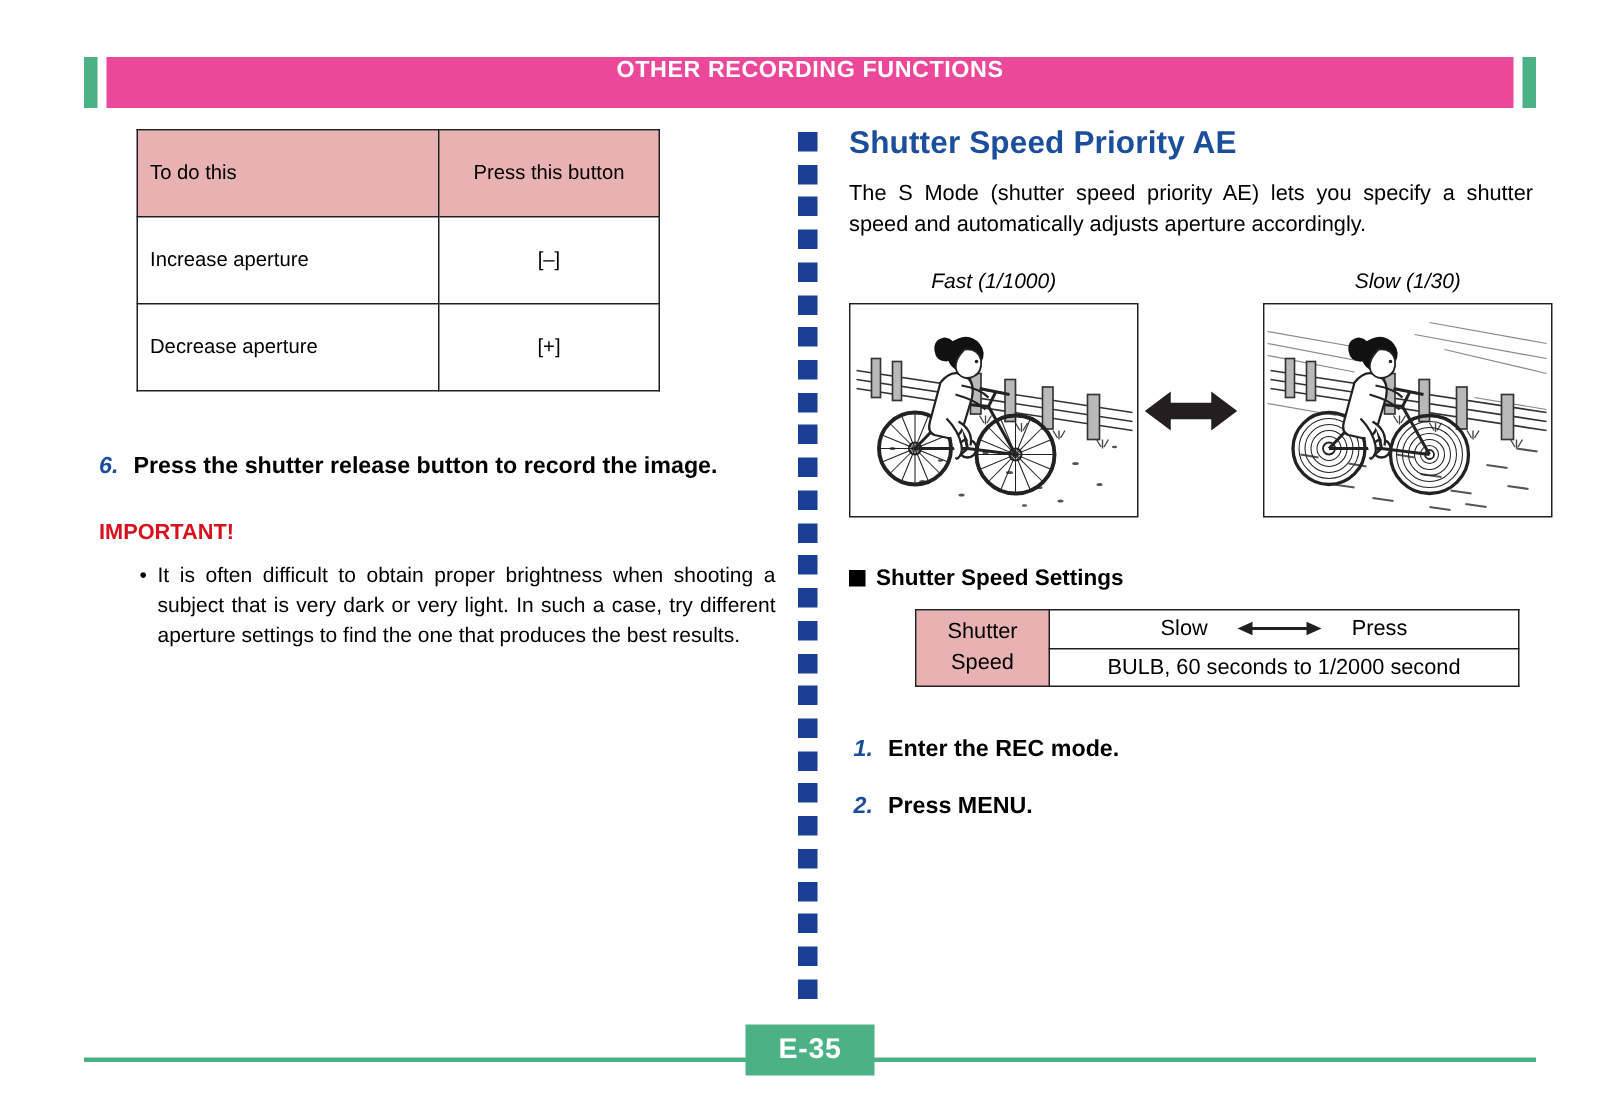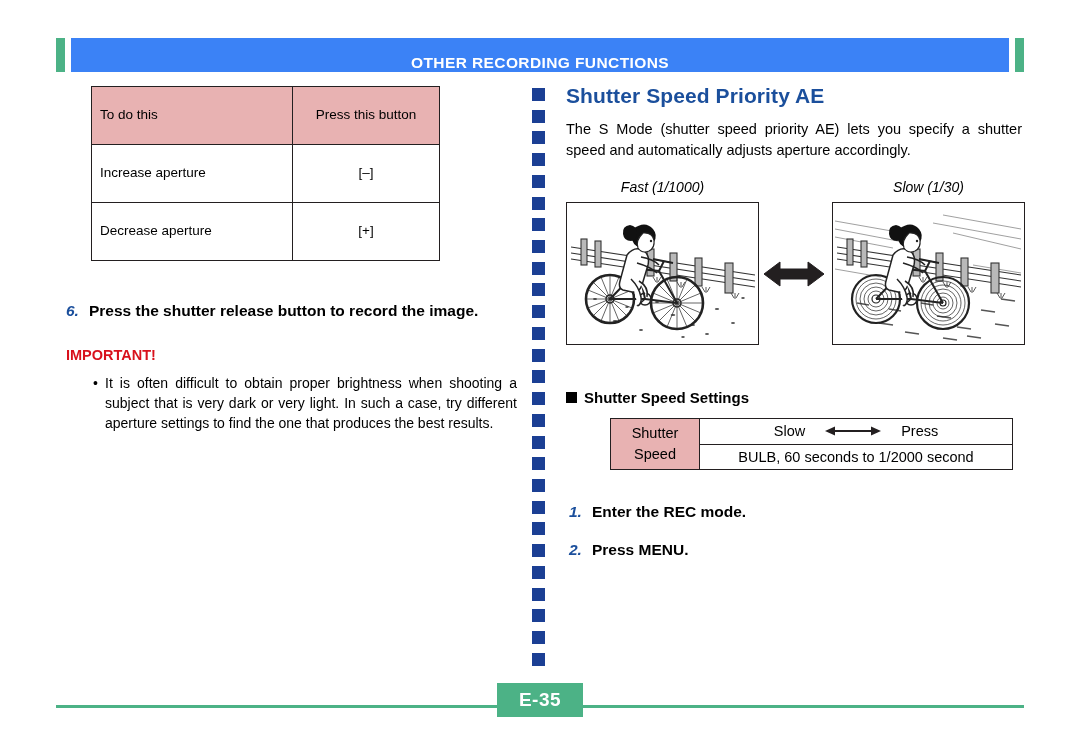--- a/index.html
+++ b/index.html
@@ -32,23 +32,23 @@
     background: #4cb286;
   }
   .header-cap.left  { left: 0; }
   .header-cap.right { right: 0; }
   .header-bar {
     position: absolute;
     left: 15px;
     right: 15px;
     top: 0;
     height: 34px;
-    background: #3b82f6;
+    background: #ec4899;
     display: flex;
-    align-items: flex-end;
+    align-items: flex-start;
     justify-content: center;
   }
   .header-title {
     color: #ffffff;
     font-weight: bold;
     font-size: 15.5px;
     letter-spacing: 0.4px;
   }
 
   
@@ -169,21 +169,21 @@
     position: relative;
     height: 172px;
     width: 456px;
   }
   .figure {
     position: absolute;
     top: 0;
     width: 193px;
   }
   .figure.fast { left: 0; }
-  .figure.slow { left: 266px; }
+  .figure.slow { left: 276px; }
   .fig-caption {
     font-style: italic;
     font-size: 14px;
     text-align: center;
     margin-bottom: 5px;
     height: 18px;
   }
   .fig-box {
     border: 1.4px solid #231f20;
     width: 191px;
@@ -196,21 +196,21 @@
 
   .arrow-mid {
     position: absolute;
     left: 196px;
     top: 78px;
     width: 64px;
     height: 34px;
   }
 
   .sub-head {
-    margin-top: 38px;
+    margin-top: 26px;
     font-size: 15px;
     font-weight: bold;
     display: flex;
     align-items: center;
   }
   .sub-head .sq {
     display: inline-block;
     width: 11px;
     height: 11px;
     background: #000;

